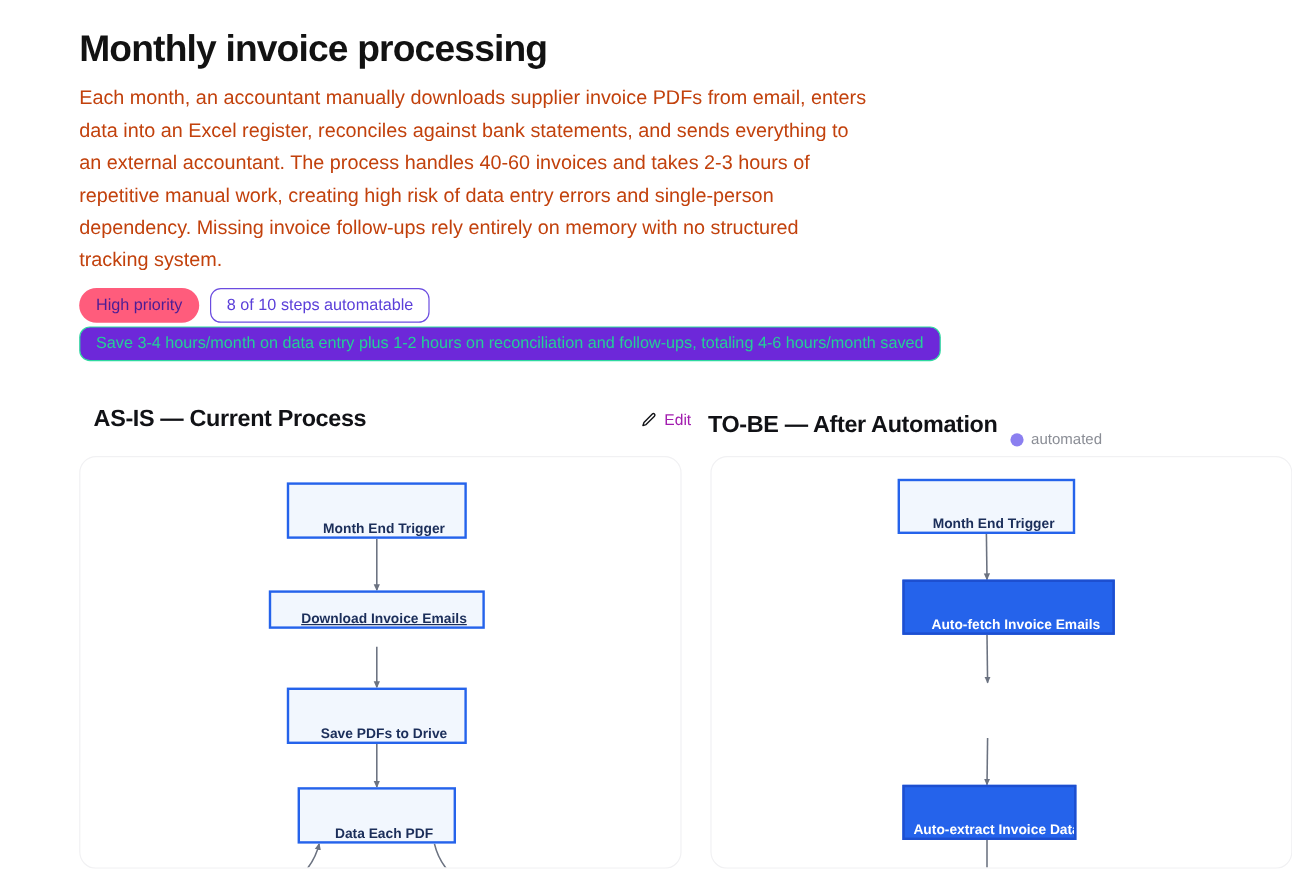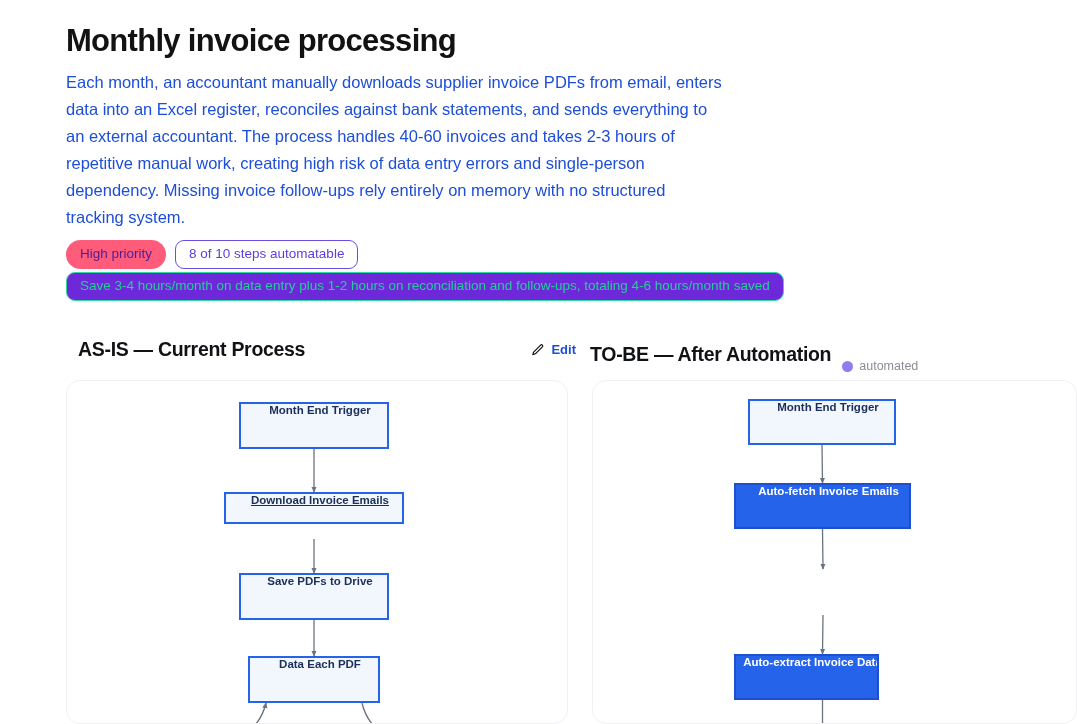--- a/index.html
+++ b/index.html
@@ -12,21 +12,21 @@
   .page { position: relative; width: 1077px; height: 724px; }
 
   
   .page-title {
     position: absolute; left: 66px; top: 22px;
     font-size: 31px; font-weight: 700; letter-spacing: -0.7px;
     color: #121212; line-height: 38px; white-space: nowrap;
   }
   .description {
     position: absolute; left: 66px; top: 69px; width: 660px;
-    font-size: 16.5px; line-height: 27px; color: #1d4ed8;
+    font-size: 16.5px; line-height: 27px; color: #c2410c;
   }
 
   
   .badge-row {
     position: absolute; left: 66px; top: 240px;
     display: flex; align-items: center; gap: 9px;
   }
   .badge {
     display: inline-flex; align-items: center; justify-content: center;
     font-size: 13.5px; line-height: 1; white-space: nowrap;
@@ -54,21 +54,21 @@
     position: absolute; display: flex; align-items: center;
   }
   .col-head-left  { left: 66px;  top: 338px; width: 502px; margin-left: 12px; }
   .col-head-right { left: 590px; top: 336px; width: 487px; }
   .col-title {
     font-size: 19.5px; font-weight: 700; color: #111216;
     letter-spacing: -0.3px; white-space: nowrap;
   }
   .edit-btn {
     margin-left: auto; display: flex; align-items: center; gap: 6px;
-    font-size: 13px; font-weight: 700; color: #1d4ed8;
+    font-size: 13px; font-weight: 400; color: #a21caf;
     background: none; border: none; cursor: pointer; padding: 2px 4px;
     font-family: "Liberation Sans", sans-serif;
   }
   .pencil-icon { display: block; width: 14px; height: 14px; }
   .legend {
     display: flex; align-items: center; gap: 6px; margin-left: 11px;
     padding-top: 3px;
     margin-top: 20px;
   }
   .legend-dot {
@@ -84,27 +84,27 @@
     border: 1px solid #f1f1f3; border-radius: 14px;
     overflow: hidden;
   }
   .panel-left  { left: 66px;  width: 502px; height: 344px; }
   .panel-right { left: 592px; width: 485px; height: 344px; }
   .flow-canvas { position: absolute; inset: 0; }
 
   
   .node {
     position: absolute;
-    display: flex; align-items: flex-start; justify-content: center;
+    display: flex; align-items: flex-end; justify-content: center;
     border: 2px solid #2563eb;
     font-size: 11.5px; font-weight: 700;
     text-align: center; overflow: hidden; white-space: nowrap; padding-left: 12px;
   }
   .node.plain  { background: #f2f7fe; color: #1b2e5a; }
-  .node.auto   { background: #2563eb; color: #ffffff; border-color: #1d4fd0; }
+  .node.auto   { background: #2563eb; color: #ffffff; border-color: #1d4fd0; margin-left: 18px; }
 
   .flow-svg { position: absolute; inset: 0; width: 100%; height: 100%;
               pointer-events: none; }
 </style>
 </head>
 <body>
 
 <div class="page">
 
   <h1 class="page-title">Monthly invoice processing</h1>

